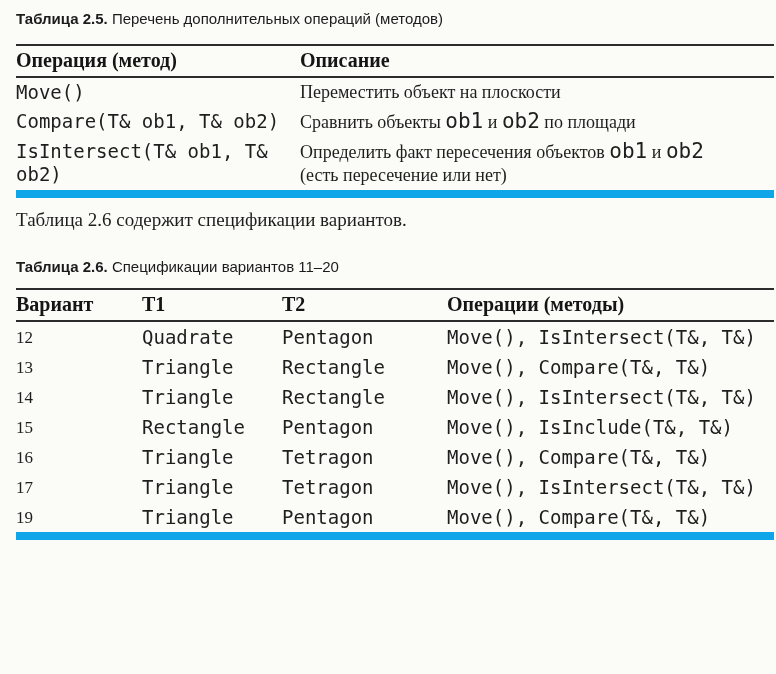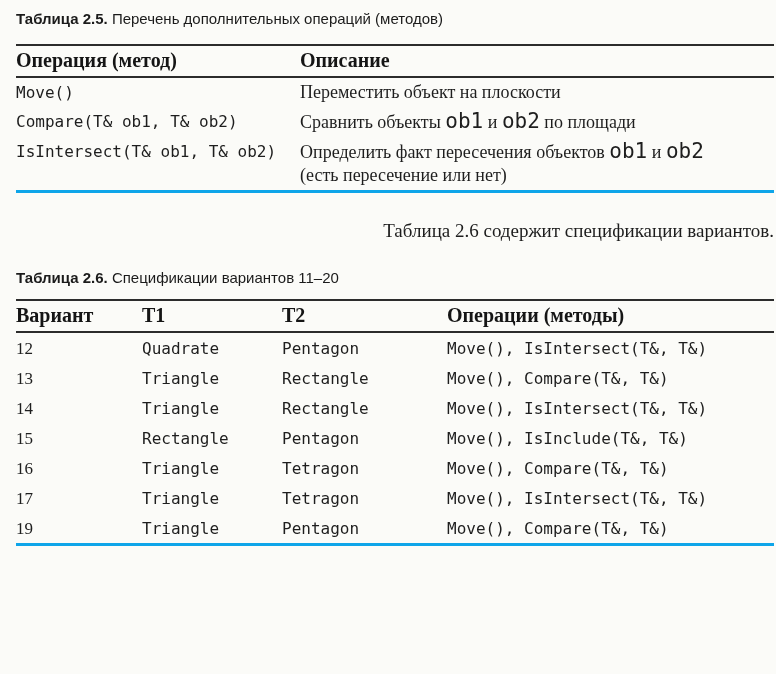--- a/index.html
+++ b/index.html
@@ -3,60 +3,59 @@
 <meta charset="utf-8">
 <style>
   html,body{margin:0;padding:0;}
   body{
     width:776px;height:674px;
     background:#fbfbf8;
     color:#202020;
     font-family:"Liberation Serif", serif;
     overflow:hidden;
   }
-  .page{padding:10px 2px 0 16px;}
+  .page{padding:10px 14px 0 16px;}
 
   
   .tcaption{
     font-family:"Liberation Sans", sans-serif;
     font-size:15px;line-height:18px;color:#1b1b1b;
   }
   .tcaption .cap-bold{font-weight:bold;}
 
   
   .para{
     font-size:19px;line-height:24px;color:#1d1d1d;
-    margin:26px 0 26px 0;
-    text-align:right;
+    margin:10px 0 26px 0;
   }
 
   table{
     border-collapse:collapse;table-layout:fixed;
     width:758px;
     border-top:2px solid #2c2c2c;
-    border-bottom:3px solid #0ea5e9;
+    border-bottom:8px solid #0ea5e9;
   }
   th{
     text-align:left;vertical-align:bottom;
     font-family:"Liberation Serif", serif;
     font-weight:bold;font-size:20px;line-height:21px;
     padding:4px 0 5px 0;
     border-bottom:2px solid #2c2c2c;
     color:#151515;
   }
   td{
     text-align:left;vertical-align:top;
     color:#1e1e1e;
   }
   .t1 td{padding:3px 0 3px 0;line-height:23px;}
   .t2 td{padding:4px 0 3px 0;line-height:23px;}
 
   .mono{
     font-family:"DejaVu Sans Mono", monospace;
-    font-size:16px;
+    font-size:19px;
     margin-left:44px;
   }
   .desc{font-size:18px;white-space:pre-line;}
   .num{font-size:17px;}
   .mono-inline{
     font-family:"DejaVu Sans Mono", monospace;
     font-size:21px;
   }
 
   .tbl1{margin-top:16px;}

